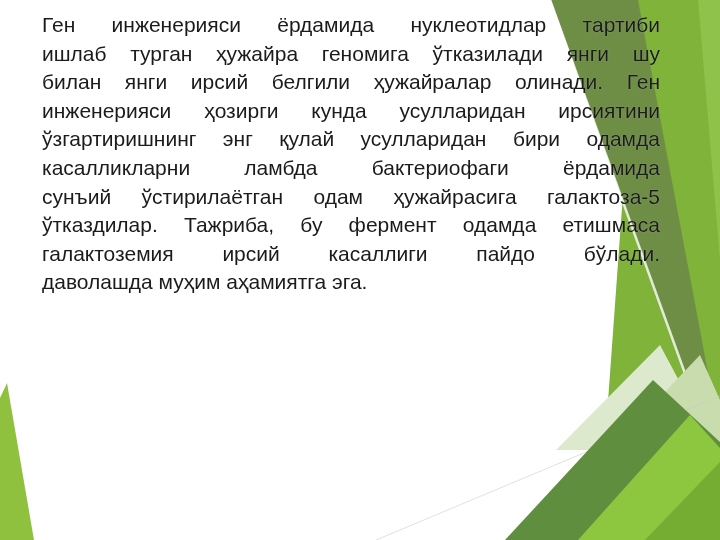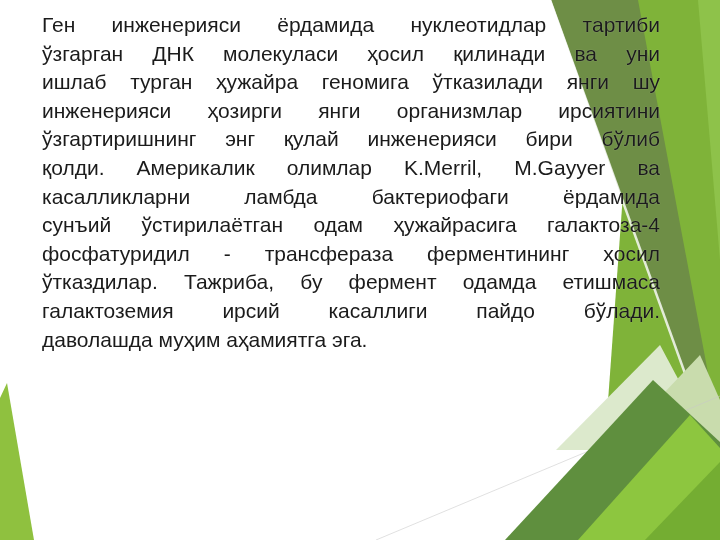--- a/index.html
+++ b/index.html
@@ -67,26 +67,24 @@
 
     <polygon points="505,540 653,380 720,442 720,540" fill="#5f8f3e"></polygon>
     <polygon points="578,540 690,415 720,448 720,540" fill="#8dc63f"></polygon>
     <polygon points="645,540 720,462 720,540" fill="#74ad32"></polygon>
 
     <polygon points="7,383 34,540 0,540 0,398" fill="#8fc13f"></polygon>
   </svg>
 
   <div class="body-text" style="color: rgb(27, 27, 27);">
       <div class="line">Ген инженерияси ёрдамида нуклеотидлар тартиби</div>
-      <div class="line">ўзгарган ДНК молекуласи ҳосил қилинади ва уни</div>
       <div class="line">ишлаб турган ҳужайра геномига ўтказилади янги шу</div>
-      <div class="line">инженерияси ҳозирги янги организмлар ирсиятини</div>
-      <div class="line">ўзгартиришнинг энг қулай инженерияси бири бўлиб</div>
-      <div class="line">қолди. Америкалик олимлар K.Merril, M.Gayyer ва</div>
+      <div class="line">билан янги ирсий белгили ҳужайралар олинади. Ген</div>
+      <div class="line">инженерияси ҳозирги кунда усулларидан ирсиятини</div>
+      <div class="line">ўзгартиришнинг энг қулай усулларидан бири одамда</div>
       <div class="line">касалликларни ламбда бактериофаги ёрдамида</div>
-      <div class="line">сунъий ўстирилаётган одам ҳужайрасига галактоза-4</div>
-      <div class="line">фосфатуридил - трансфераза ферментининг ҳосил</div>
+      <div class="line">сунъий ўстирилаётган одам ҳужайрасига галактоза-5</div>
       <div class="line">ўтказдилар. Тажриба, бу фермент одамда етишмаса</div>
       <div class="line">галактоземия ирсий касаллиги пайдо бўлади.</div>
       <div class="line last">даволашда муҳим аҳамиятга эга.</div>
     </div>
 
 </div>
 
 </body></html>

